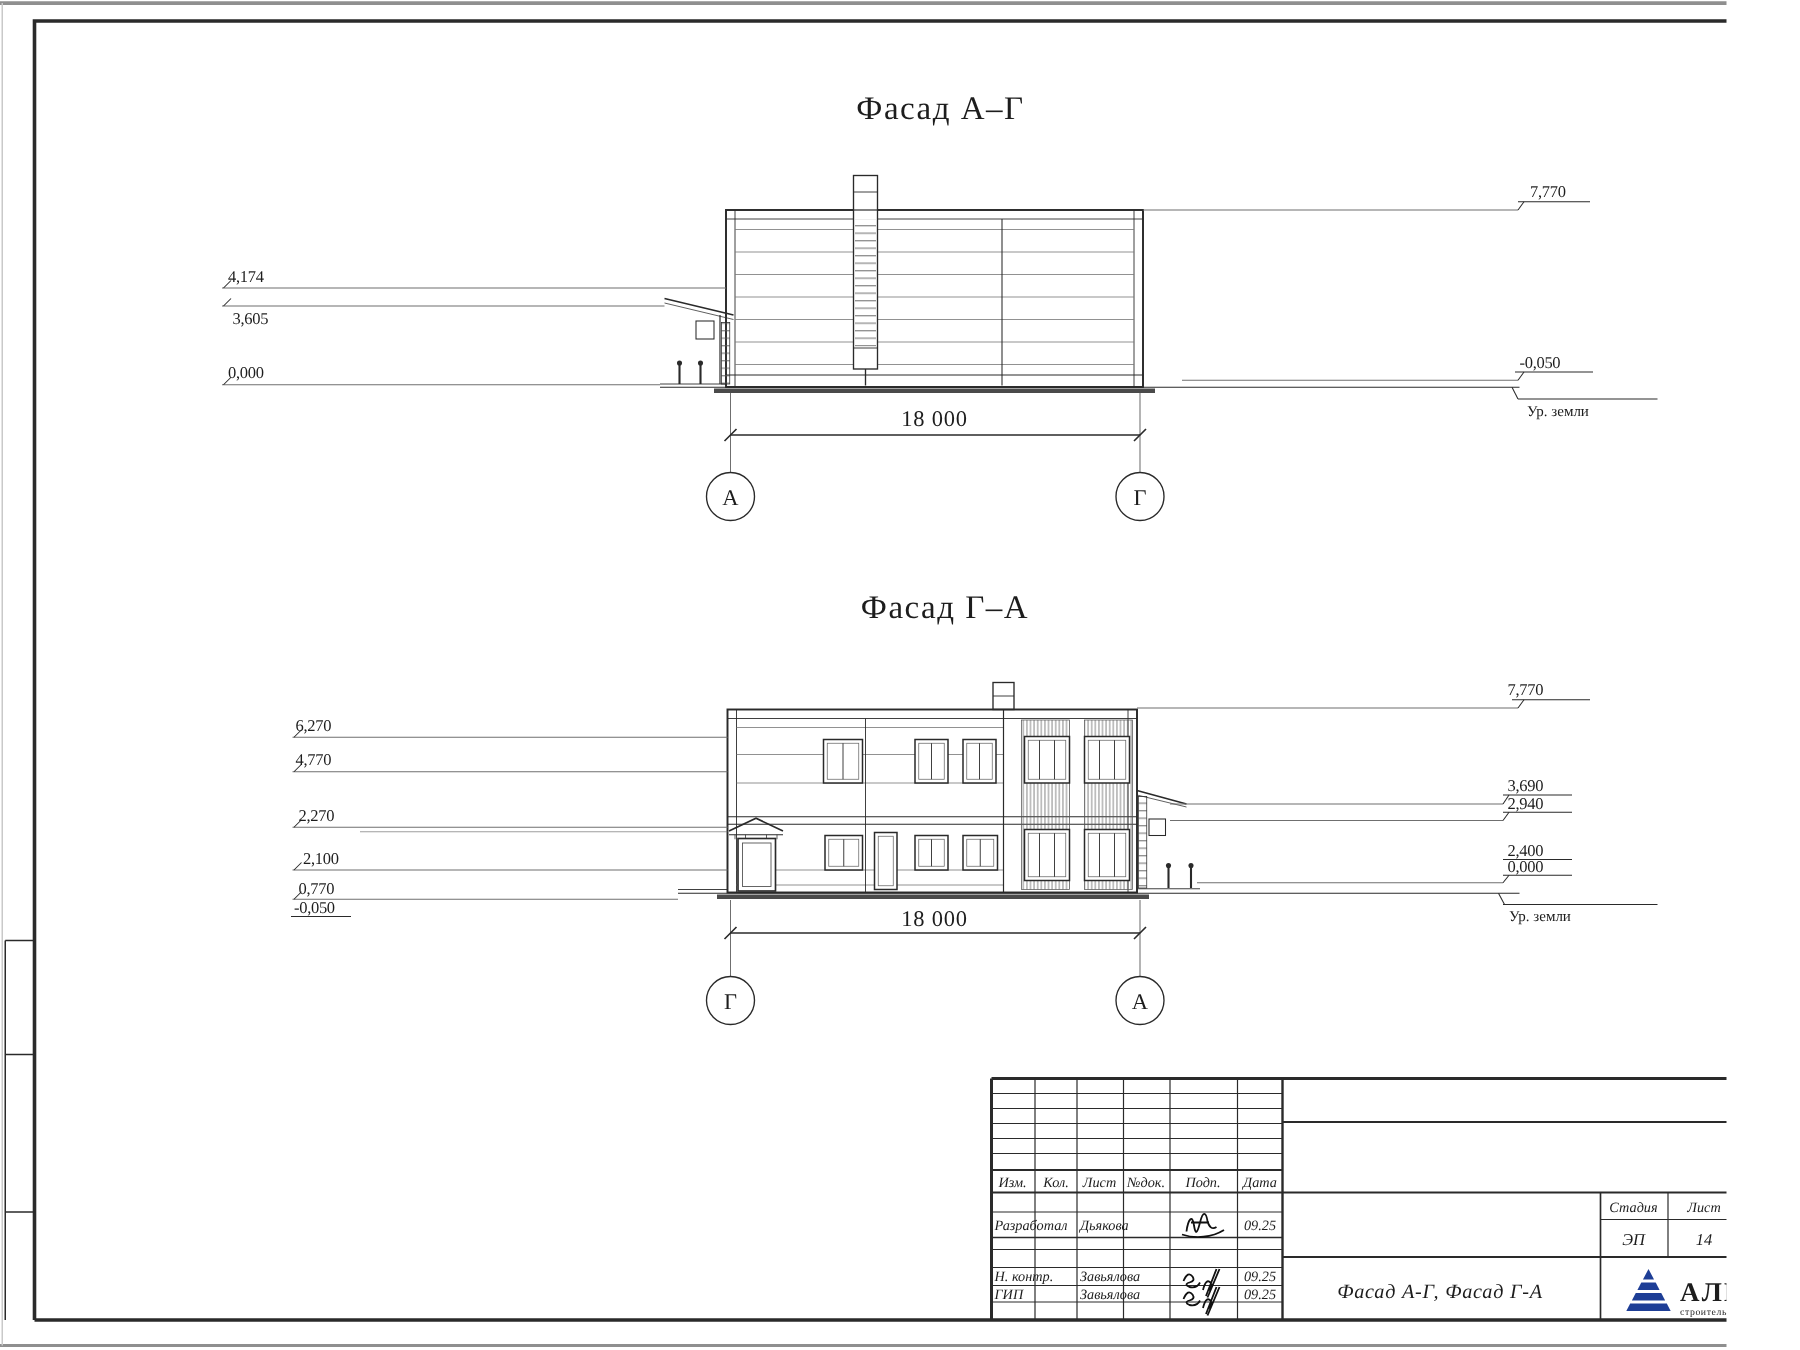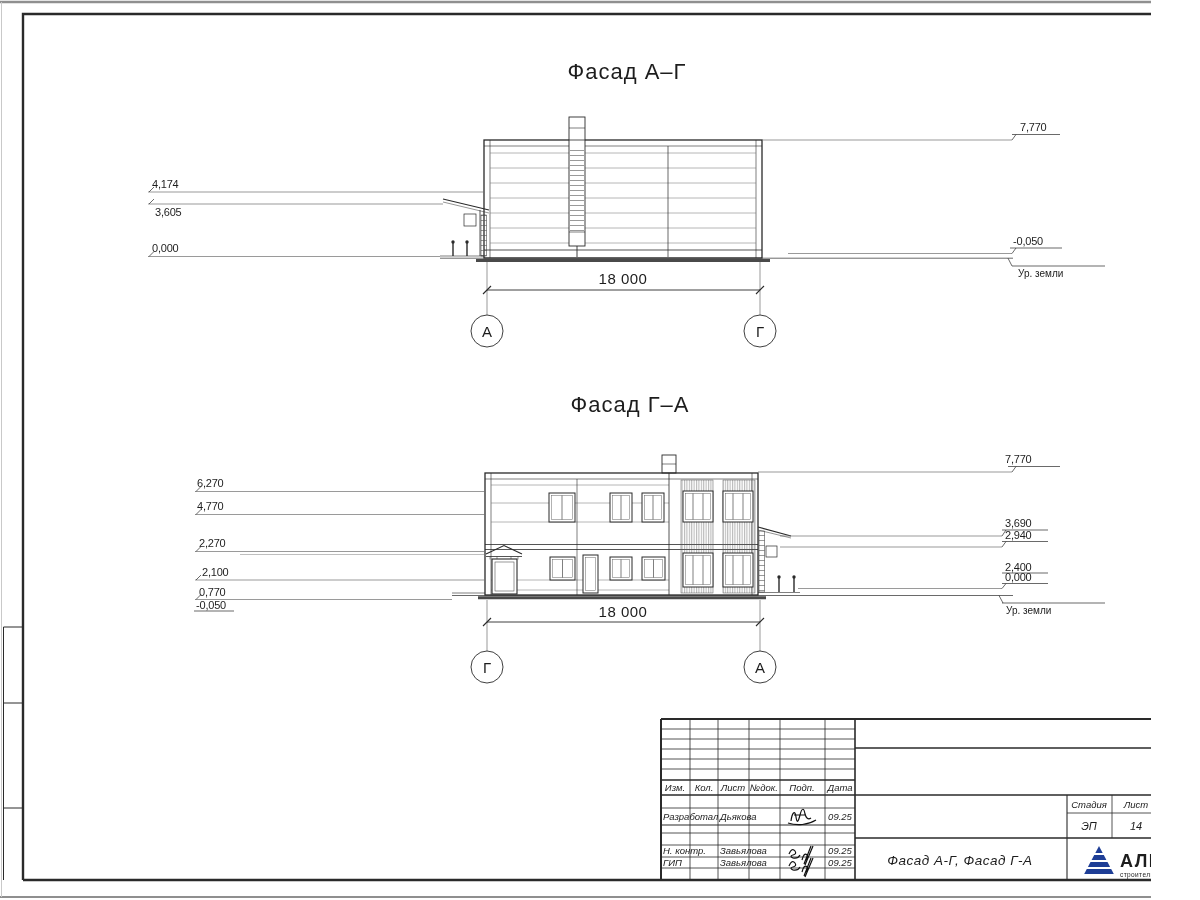--- a/index.html
+++ b/index.html
@@ -1,17 +1,17 @@
 <!DOCTYPE html>
 <html><head>
 <meta charset="utf-8">
 <style>
   html,body{margin:0;padding:0;background:#fff;}
   .sheet{position:relative;width:1151px;height:900px;background:#fff;overflow:hidden;
-         font-family:Liberation Sans, sans-serif;}
+         font-family:Liberation Serif, serif;}
   svg text{fill:#1d1d1d;}
   .t-title{font-size:22px;letter-spacing:1px;}
   .t-dim{font-size:11px;letter-spacing:-0.2px;}
   .t-dim-big{font-size:15px;letter-spacing:0.5px;}
   .t-axis{font-size:15px;}
   .t-ground{font-size:10px;}
   .tb-head{font-size:9.5px;font-style:italic;}
   .tb-cell{font-size:9.5px;font-style:italic;}
   .tb-title{font-size:13.5px;font-style:italic;letter-spacing:0.5px;}
   .tb-val{font-size:11px;font-style:italic;}

